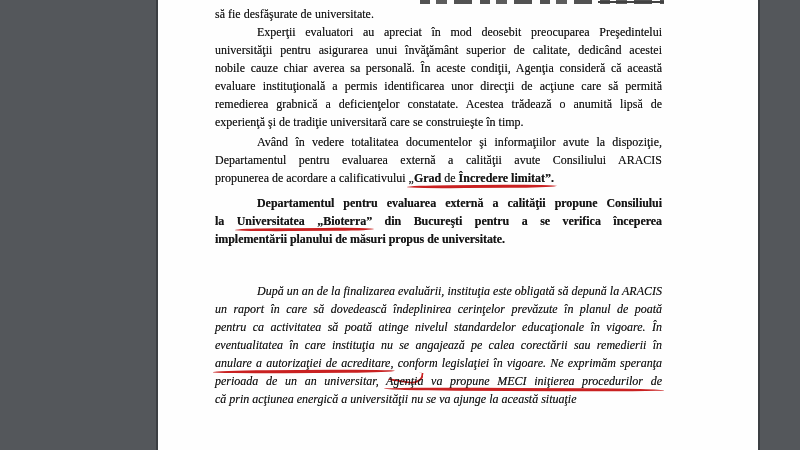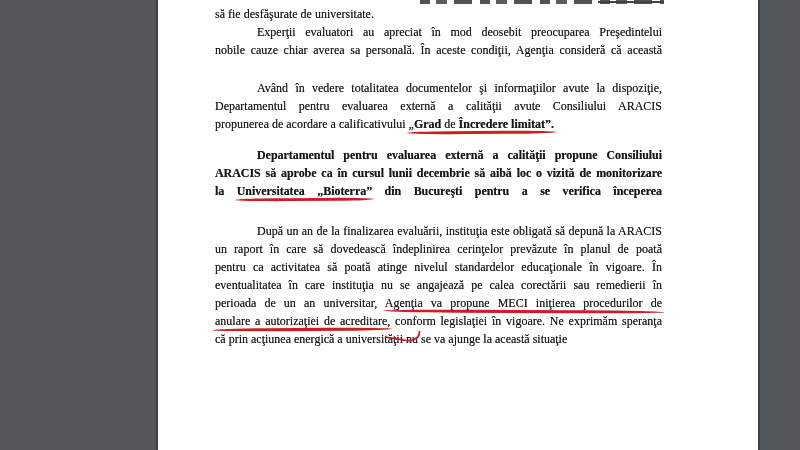--- a/index.html
+++ b/index.html
@@ -30,23 +30,23 @@
     background:#2e2e2e;
   }
   .doc-body{
     position:relative;margin:5px 0 0 57px;width:447px;
     font-size:12px;line-height:18px;color:#161616;
     text-shadow:0 0 .45px rgba(20,20,20,.6);
     filter:blur(.15px);
   }
   .para{margin:0;}
   .para.pbold{font-weight:bold;letter-spacing:-.05px;}
-  .para.gap-sm{margin-top:20px;}
-  .para.gap-md{margin-top:13px;}
-  .para.gap-lg{margin-top:22px;}
+  .para.gap-sm{margin-top:2px;}
+  .para.gap-md{margin-top:7px;}
+  .para.gap-lg{margin-top:34px;font-style:italic;}
   .para.indent .line:first-child{text-indent:42px;}
   .line{
     text-align:justify;text-align-last:justify;
     height:18px;overflow:visible;white-space:nowrap;
   }
   .line.last{text-align-last:left;}
   .i{}
   .b{font-weight:bold;}
   
   .rl{position:relative;}
@@ -71,37 +71,41 @@
 <div class="stage">
   <div class="side left"></div>
   <div class="page">
     <div class="clip-artifact"></div>
     <div class="doc-body">
         <div class="para">
           <div class="line last"><span>să fie desfăşurate de universitate.</span></div>
         </div>
         <div class="para indent">
           <div class="line"><span>Experţii evaluatori au apreciat în mod deosebit preocuparea Preşedintelui</span></div>
+          <div class="line"><span>universităţii pentru asigurarea unui învăţământ superior de calitate, dedicând acestei</span></div>
           <div class="line"><span>nobile cauze chiar averea sa personală. În aceste condiţii, Agenţia consideră că această</span></div>
+          <div class="line"><span>evaluare instituţională a permis identificarea unor direcţii de acţiune care să permită</span></div>
+          <div class="line"><span>remedierea grabnică a deficienţelor constatate. Acestea trădează o anumită lipsă de</span></div>
+          <div class="line last"><span>experienţă şi de tradiţie universitară care se construieşte în timp.</span></div>
         </div>
         <div class="para indent gap-sm">
           <div class="line"><span>Având în vedere totalitatea documentelor şi informaţiilor avute la dispoziţie,</span></div>
           <div class="line"><span class="i">Departamentul pentru evaluarea externă a calităţii</span><span> avute Consiliului ARACIS</span></div>
           <div class="line last"><span>propunerea de acordare a calificativului </span><span class="rl"><span>„</span><span class="b i">Grad</span><span> de </span><span class="b i">Încredere limitat”.</span></span></div>
         </div>
         <div class="para indent pbold gap-md">
           <div class="line"><span class="i">Departamentul pentru evaluarea externă a calităţii</span><span> propune Consiliului</span></div>
-          <div class="line"><span>ARACIS să aprobe ca în cursul lunii decembrie să aibă loc o vizită de monitorizare</span></div>
           <div class="line"><span>la </span><span class="rl">Universitatea „Bioterra”</span><span> din Bucureşti  pentru a se verifica începerea</span></div>
+          <div class="line last"><span>implementării planului de măsuri propus de universitate.</span></div>
         </div>
         <div class="para indent gap-lg">
           <div class="line"><span>După un an de la finalizarea evaluării, instituţia este obligată să depună la ARACIS</span></div>
           <div class="line"><span>un raport în care să dovedească îndeplinirea cerinţelor prevăzute în planul de poată</span></div>
           <div class="line"><span>pentru ca activitatea să poată atinge nivelul standardelor educaţionale în vigoare. În</span></div>
           <div class="line"><span>eventualitatea în care instituţia nu se angajează pe calea corectării sau remedierii în</span></div>
+          <div class="line"><span class="rl">anulare a autorizaţiei de acreditare,</span><span class="pen-tail"></span><span> conform legislaţiei în vigoare. Ne exprimăm speranţa</span></div>
           <div class="line"><span>perioada de un an universitar, </span><span class="rl alt">Agenţia va  propune MECI iniţierea procedurilor de</span></div>
-          <div class="line"><span class="rl">anulare a autorizaţiei de acreditare,</span><span class="pen-tail"></span><span> conform legislaţiei în vigoare. Ne exprimăm speranţa</span></div>
           <div class="line last"><span>că prin acţiunea energică a universităţii nu se va ajunge la această situaţie</span></div>
         </div>
       </div>
   </div>
   <div class="side right"></div>
 </div>
 
 </body></html>

